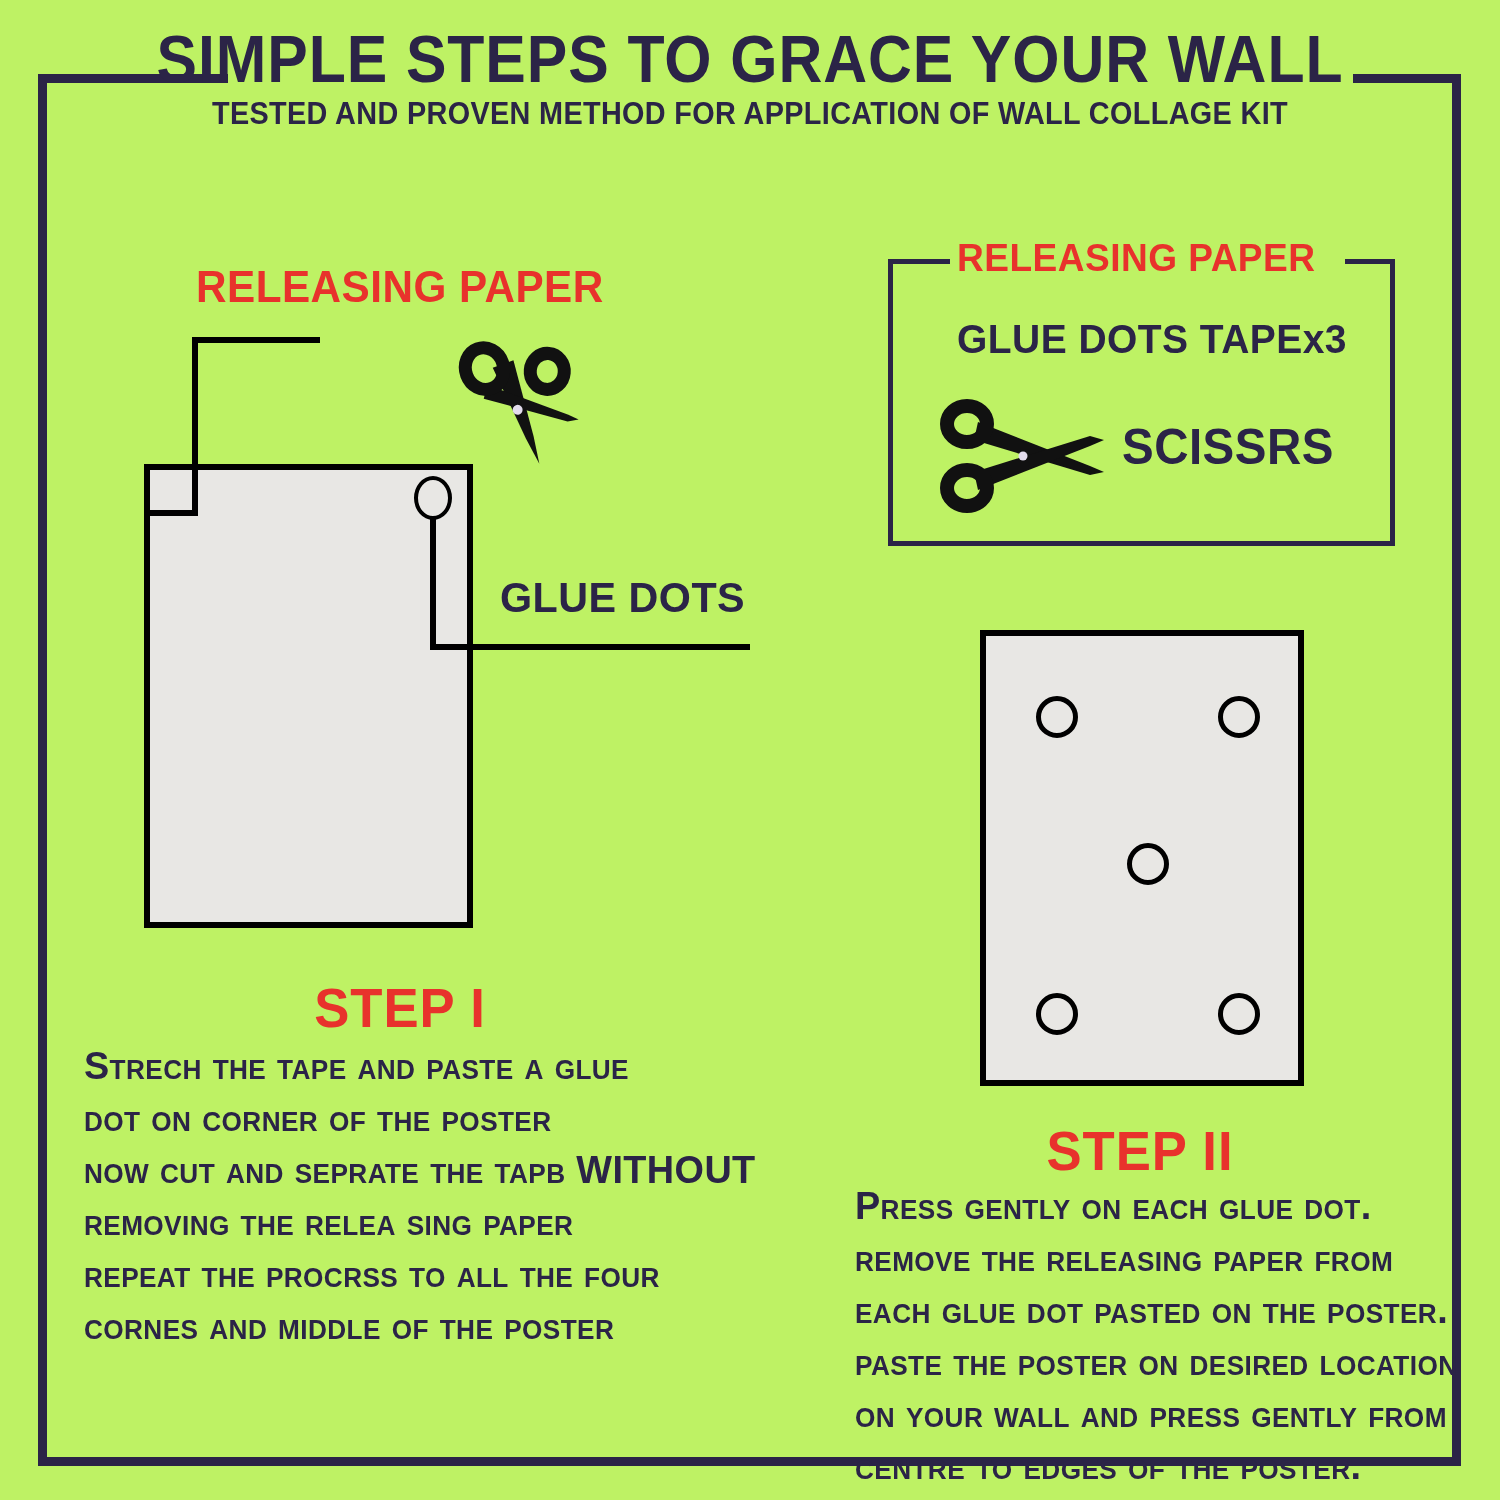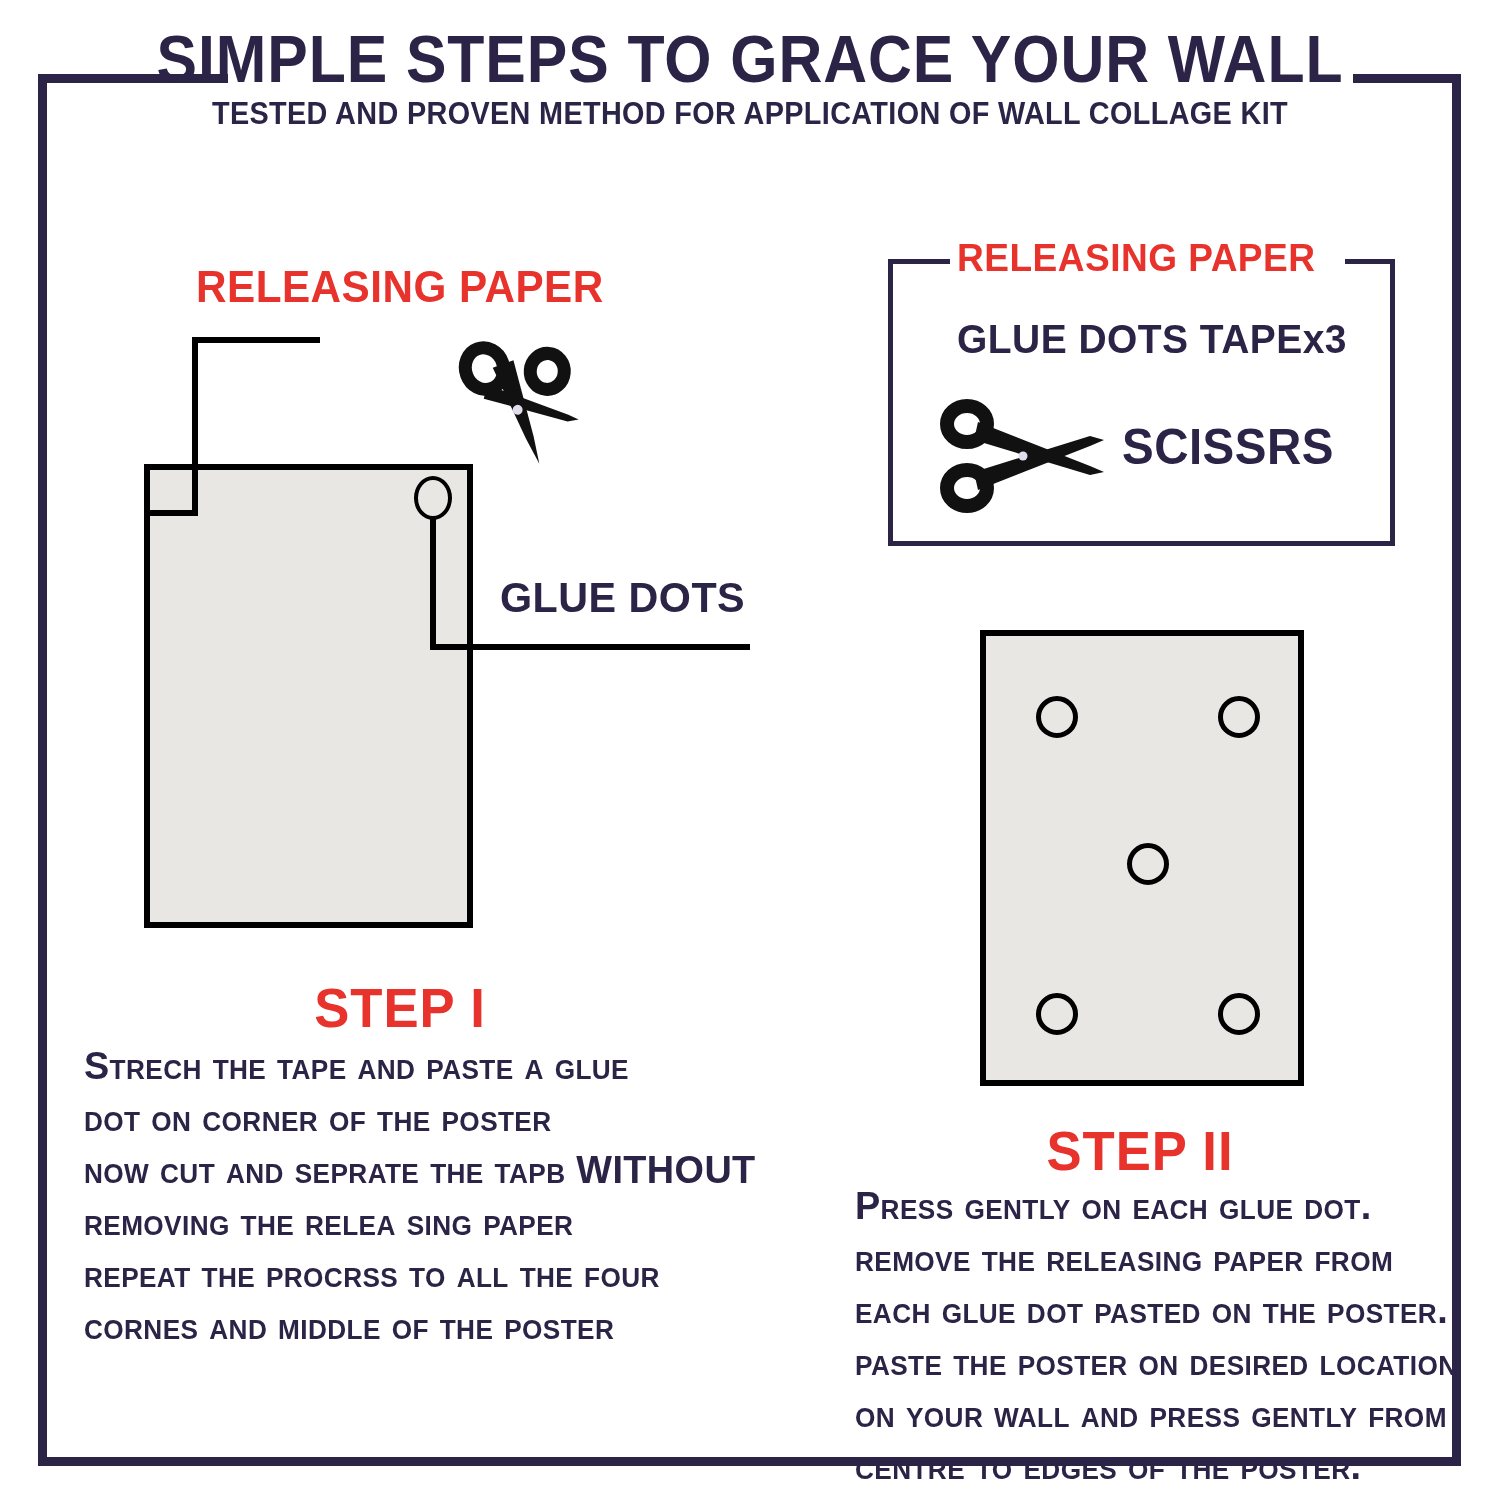--- a/index.html
+++ b/index.html
@@ -7,21 +7,21 @@
     padding: 0;
     background: #E2DCEC;
   }
   body {
     font-family: "Liberation Sans", sans-serif;
   }
   #poster {
     position: relative;
     width: 1500px;
     height: 1500px;
-    background: #ffffff;
+    background: #bef264;
     overflow: hidden;
   }
 
   
   .frame-left {
     position: absolute; left: 38px; top: 74px;
     width: 9px; height: 1392px; background: #2B2447;
   }
   .frame-right {
     position: absolute; left: 1452px; top: 74px;

